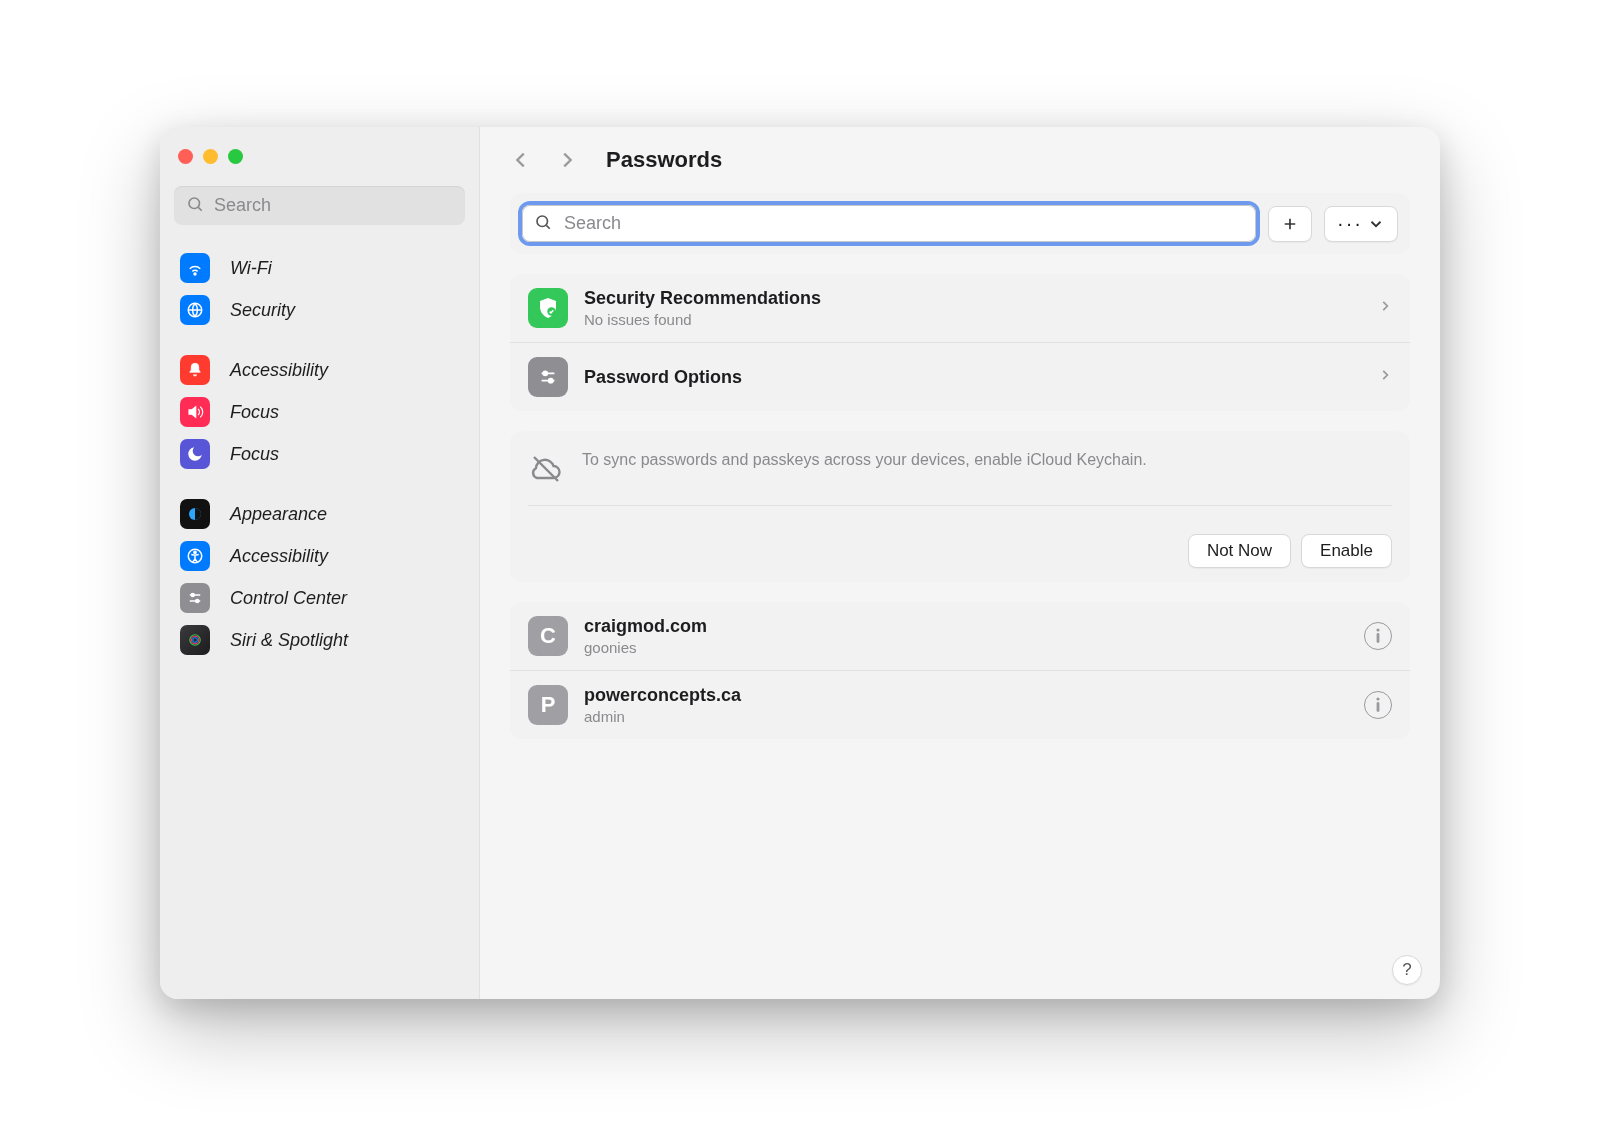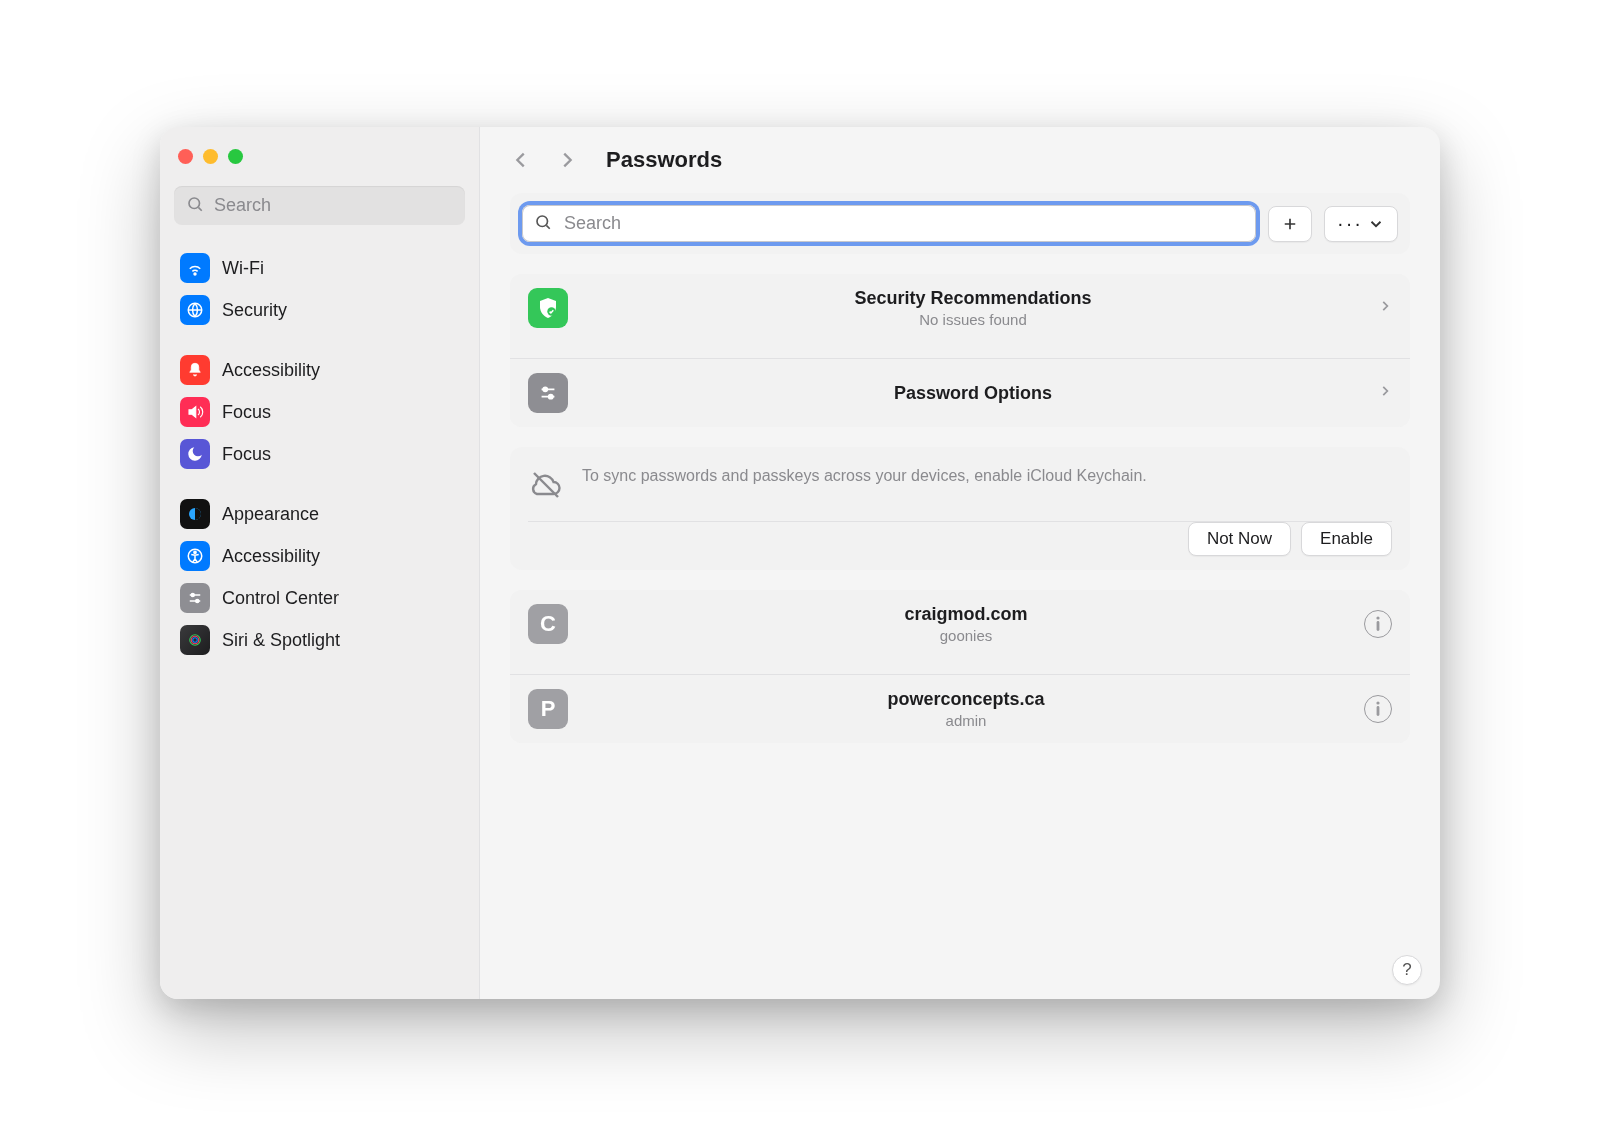--- a/index.html
+++ b/index.html
@@ -80,25 +80,26 @@
     font-size: 18px;
     width: 100%;
     color: var(--text);
   }
   .sidebar-search input::placeholder { color: var(--text-dim); }
 
   .nav-group { margin-bottom: 18px; }
   .nav-item {
     display: flex;
     align-items: center;
-    gap: 12px;
+    gap: 20px;
     padding: 6px 6px;
     border-radius: 8px;
     font-size: 18px;
     cursor: default;
+    font-style: italic;
   }
   .nav-icon {
     width: 30px; height: 30px; border-radius: 7px;
     display: flex; align-items: center; justify-content: center;
     color: #fff;
     flex-shrink: 0;
   }
   .nav-icon svg { width: 18px; height: 18px; }
 
   
@@ -171,30 +172,29 @@
     cursor: default;
     box-shadow: 0 1px 1px rgba(0,0,0,0.04);
   }
   .pill-btn svg { width: 18px; height: 18px; }
   .pill-btn .dots { font-size: 20px; letter-spacing: 2px; margin-right: 4px; }
 
   .section {
     background: var(--bg-panel);
     border-radius: 12px;
     overflow: hidden;
-    text-align: center;
   }
   .row {
     display: flex;
     align-items: center;
     gap: 16px;
     padding: 14px 18px;
     background: var(--bg-panel);
   }
-  .row + .row { border-top: 1px solid var(--divider); margin-top: 16px; }
+  .row + .row { border-top: 1px solid var(--divider); }
   .row .row-icon {
     width: 40px; height: 40px; border-radius: 9px;
     display: flex; align-items: center; justify-content: center;
     color: #fff;
     flex-shrink: 0;
   }
   .row-body { flex: 1; display: flex; flex-direction: column; gap: 2px; }
   .row-title { font-size: 18px; font-weight: 600; }
   .row-sub   { font-size: 15px; color: var(--text-dim); }
   .chev-right { color: var(--chevron); }
@@ -212,21 +212,21 @@
     display: flex;
     gap: 18px;
   }
   .keychain-msg .row-title { font-size: 18px; font-weight: 600; margin-bottom: 4px; }
   .keychain-msg .row-sub { font-size: 16px; line-height: 1.35; }
   .keychain-actions {
     display:flex;
     gap: 10px;
     justify-content: flex-end;
     padding-left: 58px;
-    padding-top: 0;
+    padding-top: 28px;
     border-top: 1px solid var(--divider);
   }
   .btn {
     background: #ffffff;
     border: 1px solid #d8d8da;
     border-radius: 8px;
     padding: 6px 18px;
     font-size: 17px;
     cursor: default;
     box-shadow: 0 1px 1px rgba(0,0,0,0.04);

